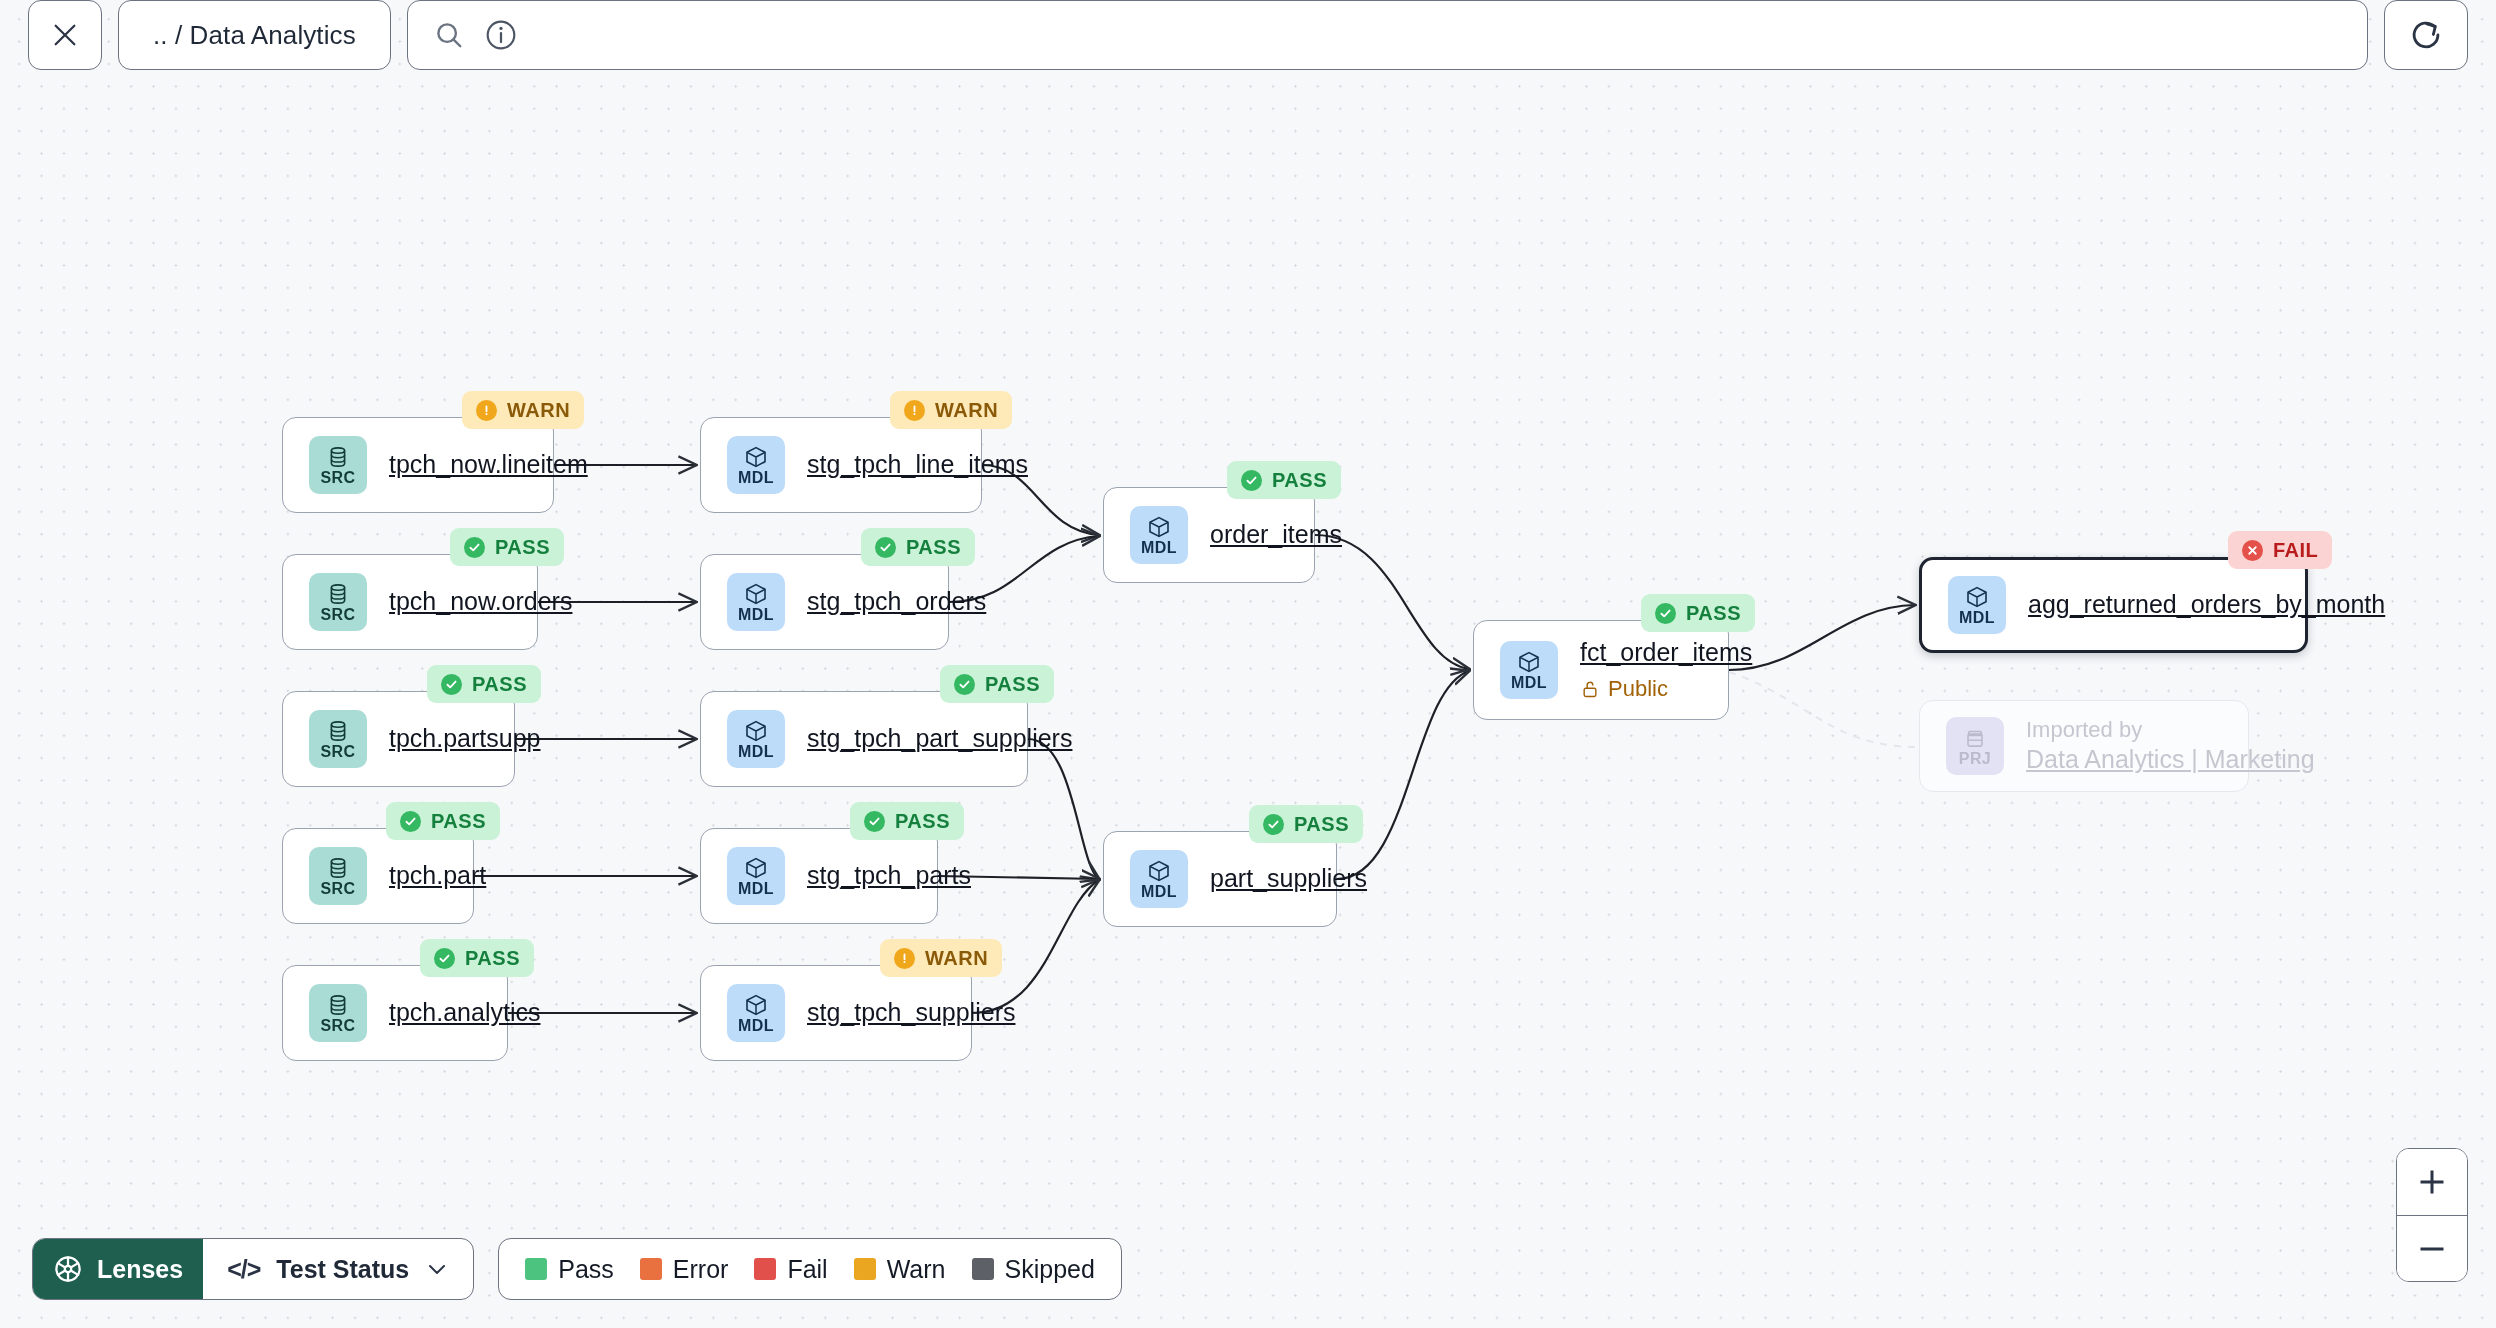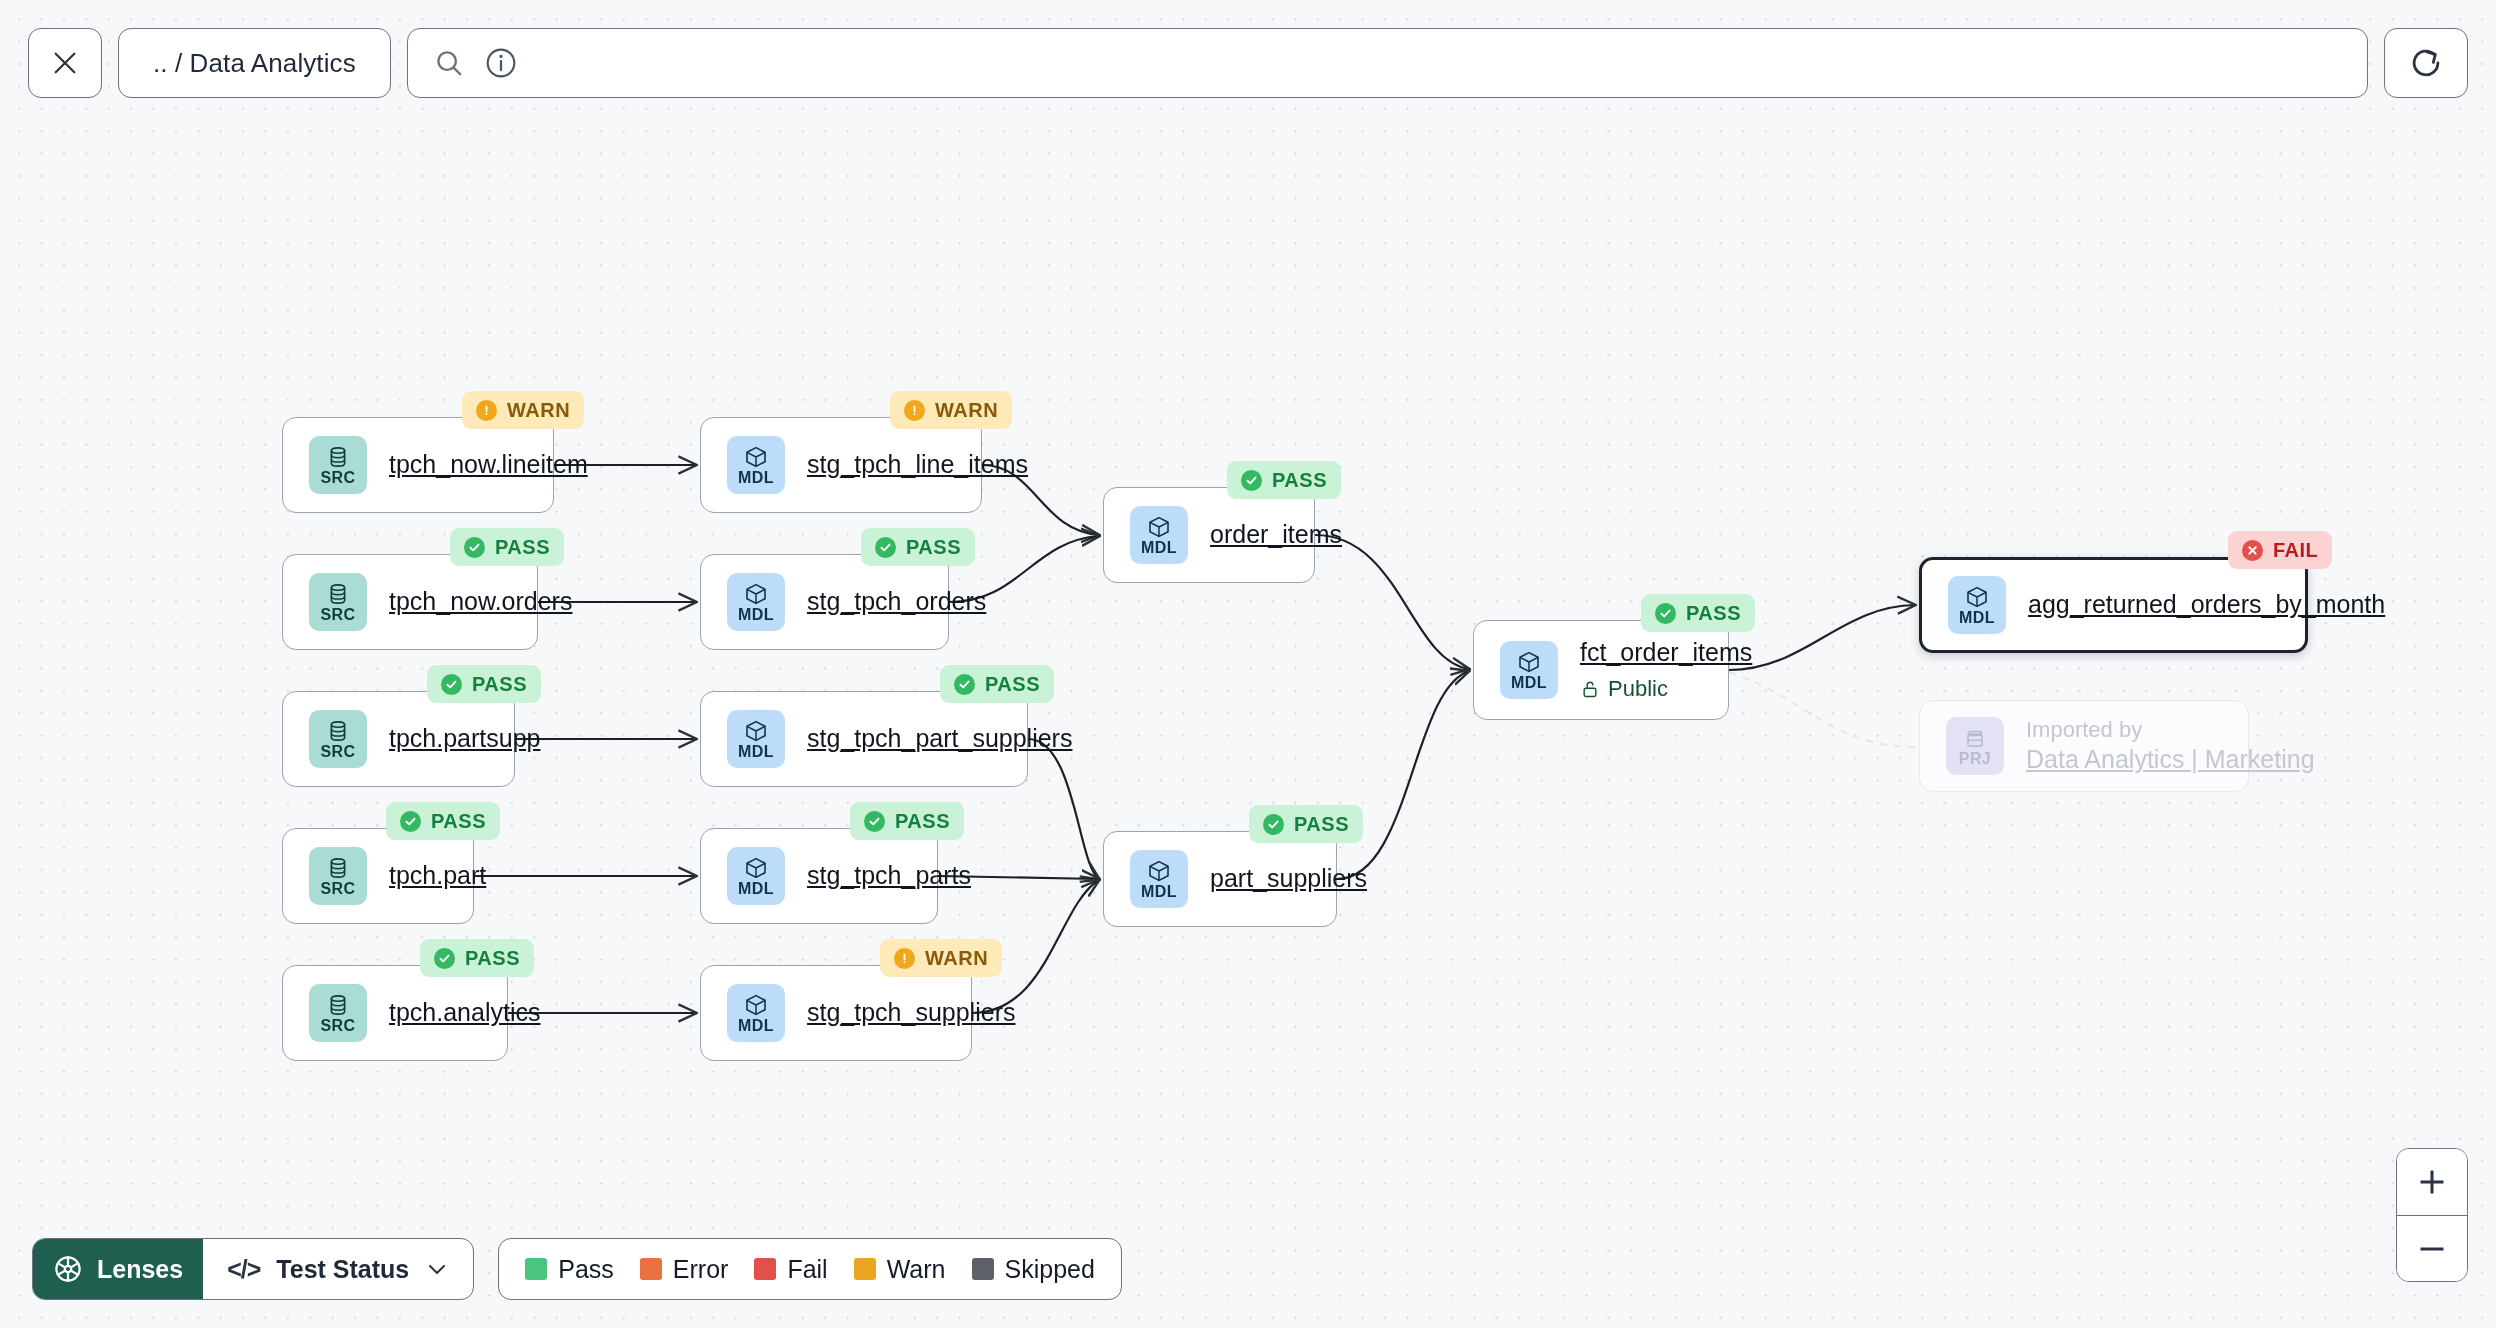--- a/index.html
+++ b/index.html
@@ -16,21 +16,21 @@
     position: absolute; left: 0; top: 0; width: 2496px; height: 1328px;
     background-color: #f7f8fa;
     background-image: radial-gradient(circle, #d7dbe2 1.1px, transparent 1.2px);
     background-size: 22.4px 22.4px;
     background-position: 8px 8px;
   }
 
   
   .topbar {
     position: absolute; left: 0; top: 0; width: 2496px; height: 98px;
-    display: flex; align-items: flex-end; gap: 16px;
+    display: flex; align-items: flex-start; gap: 16px;
     padding: 0 28px;
     z-index: 40;
   }
   .tb-btn {
     background: #ffffff;
     border: 1.6px solid #6b7280;
     border-radius: 13px;
     height: 70px;
     display: flex; align-items: center; justify-content: center;
     color: #2b3445;
@@ -93,21 +93,21 @@
     gap: 1px;
   }
   .nbadge.src { background: #aadcd6; color: #123b39; }
   .nbadge.mdl { background: #bcdcfa; color: #13304d; }
   .nbadge.prj { background: #e2e2f4; color: #b9bbcc; }
   .nbadge svg { width: 24px; height: 24px; display: block; }
   .nbadge .bl { font-size: 16px; font-weight: 700; line-height: 1; letter-spacing: .4px; }
   .ntext { display: flex; flex-direction: column; justify-content: center; min-width: 0; }
   .nlabel { font-size: 25px; color: #10151f; white-space: nowrap; line-height: 1.18; text-decoration: underline; }
   .node.ghost .nlabel { color: #c4c7cf; }
-  .nsub { font-size: 22px; color: #14532d; display: flex; align-items: center; gap: 8px; margin-top: 8px; white-space: nowrap; }
+  .nsub { font-size: 22px; color: #a16207; display: flex; align-items: center; gap: 8px; margin-top: 8px; white-space: nowrap; }
   .nsub svg { width: 20px; height: 20px; flex: none; }
   .node.ghost .nsub { color: #c4c7cf; }
 
   
   .pill {
     position: absolute;
     height: 38px;
     border-radius: 9px;
     display: flex; align-items: center; gap: 10px;
     padding: 0 14px;

